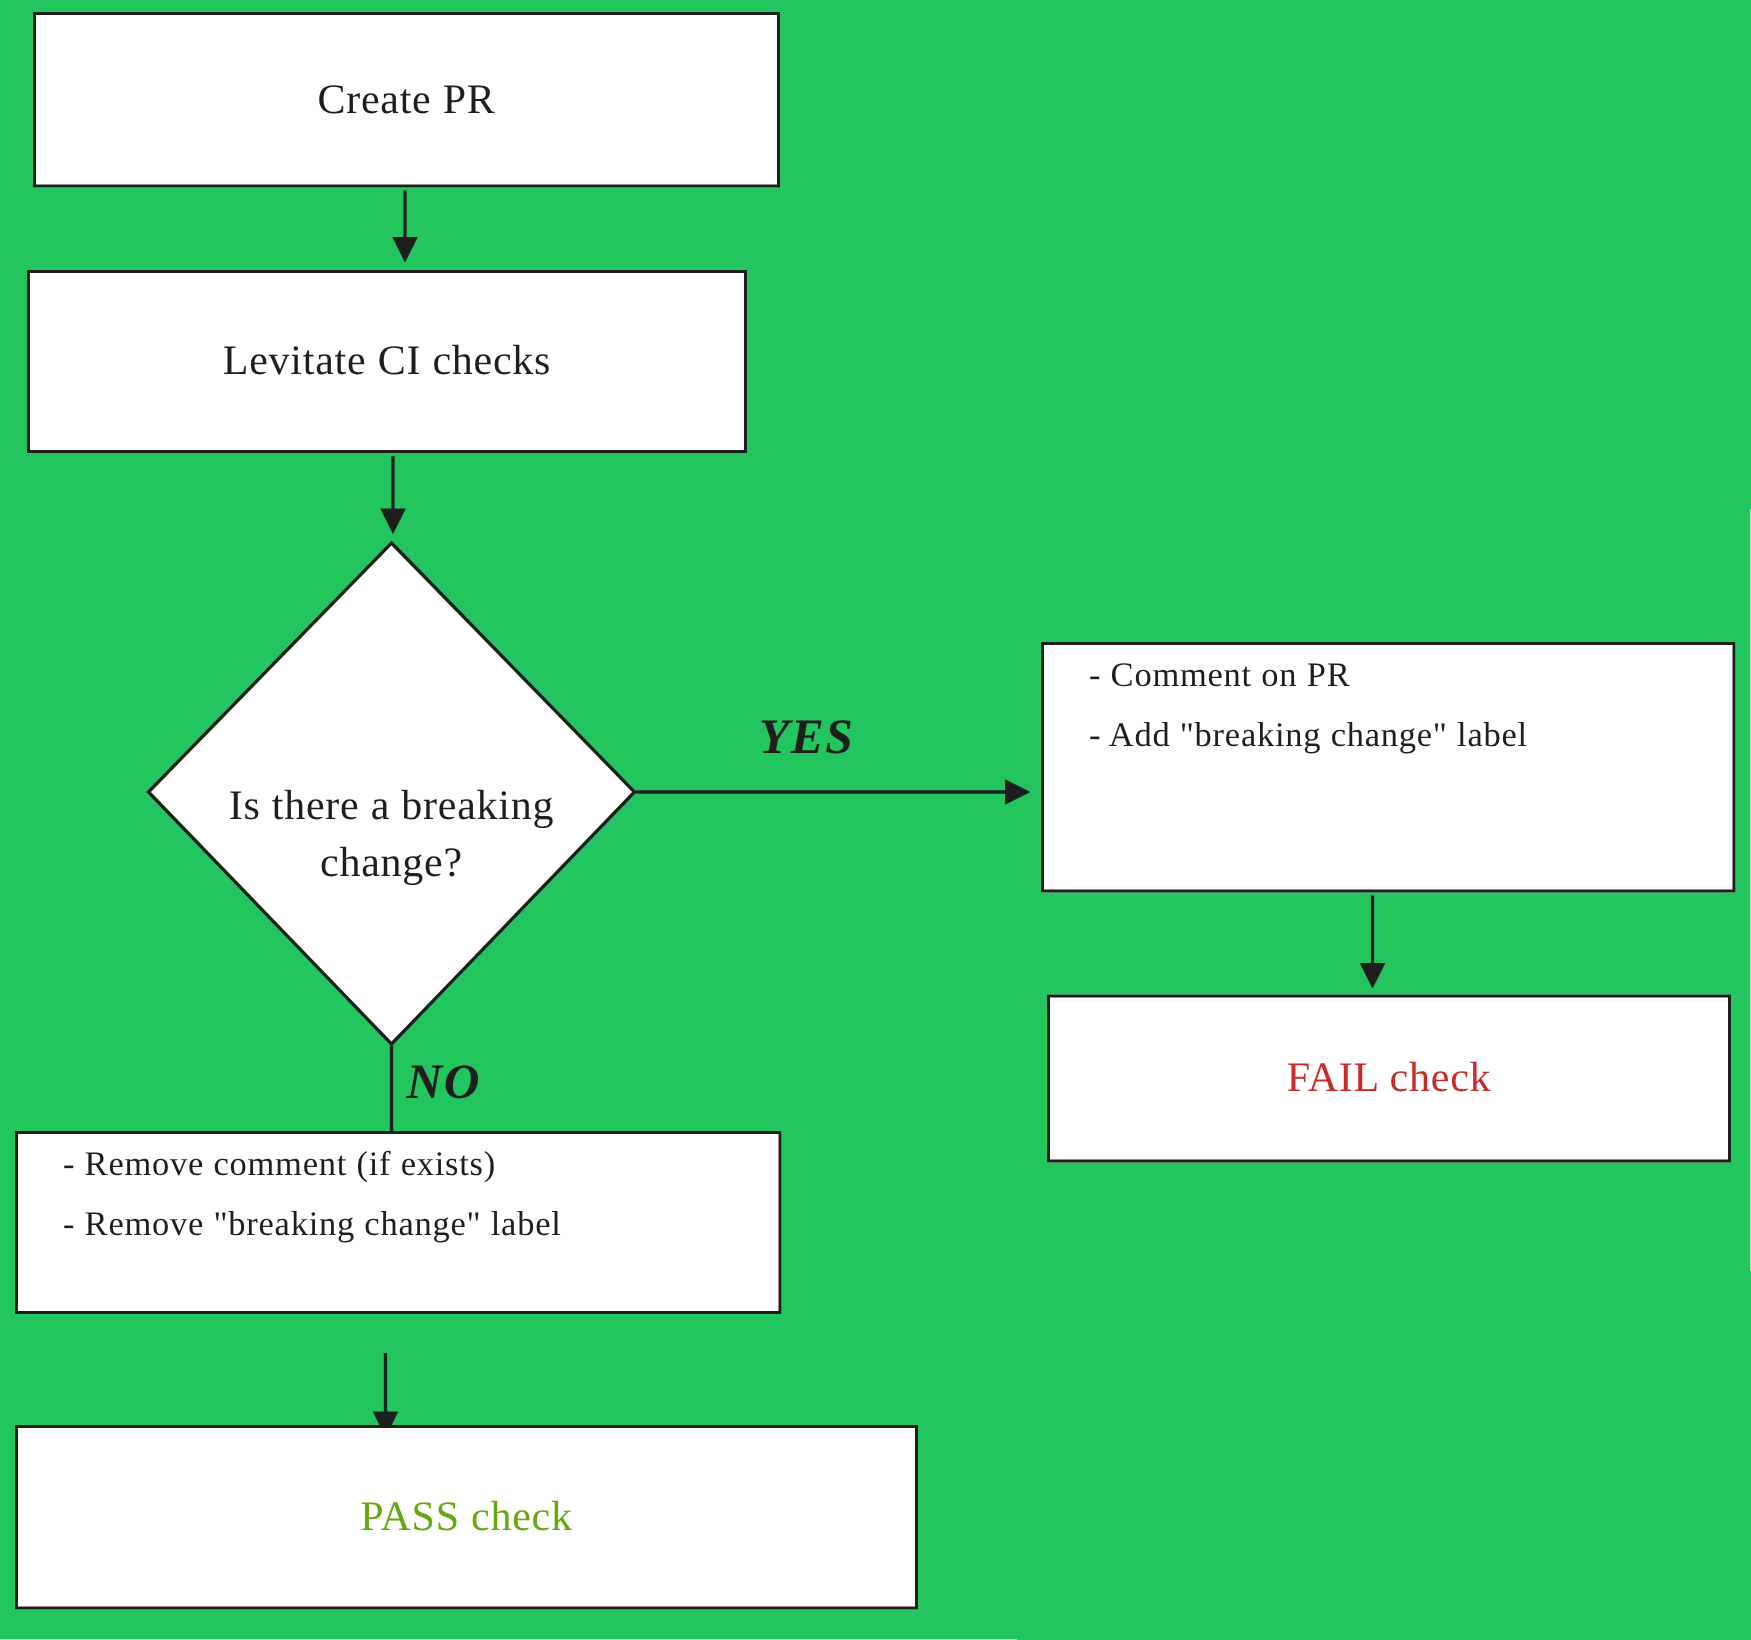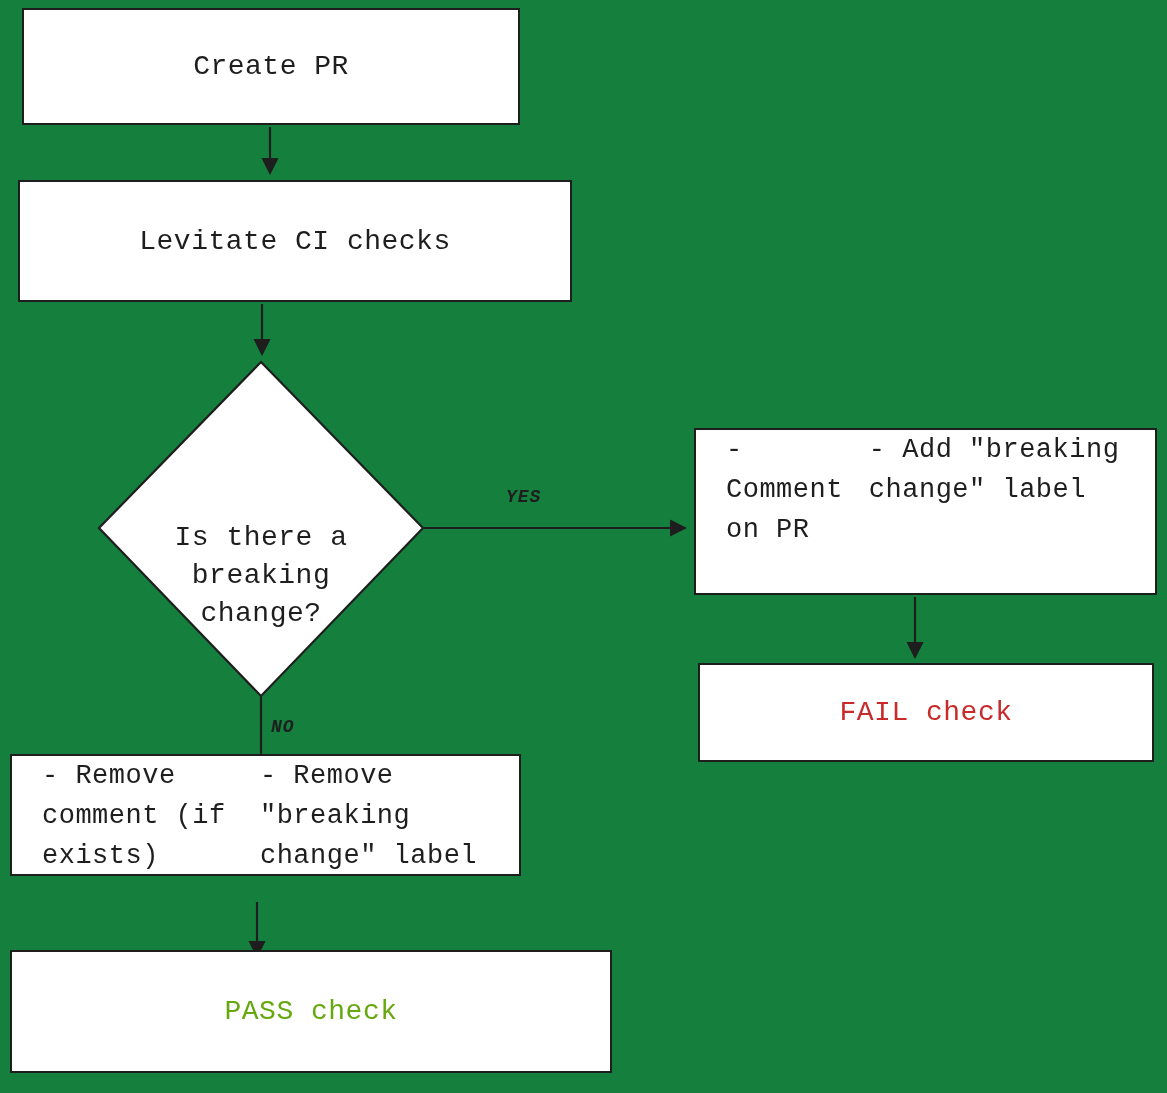--- a/index.html
+++ b/index.html
@@ -4,22 +4,22 @@
 <style>
   html, body {
     margin: 0;
     padding: 0;
     background: #ffffff;
   }
   .canvas {
     position: relative;
     width: 1167px;
     height: 1093px;
-    background: #15803d;
-    font-family: Liberation Mono, monospace;
+    background: #22c55e;
+    font-family: Liberation Serif, serif;
     color: #1e1e1e;
     overflow: hidden;
   }
   svg.wires {
     position: absolute;
     inset: 0;
     width: 1167px;
     height: 1093px;
   }
   svg.wires line {
@@ -37,47 +37,46 @@
     border: 2.5px solid #1e1e1e;
     background: #ffffff;
     display: flex;
     align-items: center;
     justify-content: center;
     text-align: center;
     font-size: 28px;
     letter-spacing: 0.5px;
   }
   .node.list {
-    flex-direction: row;
+    flex-direction: column;
     align-items: flex-start;
     justify-content: flex-start;
     text-align: left;
     padding-left: 30px;
     padding-right: 10px;
-    font-size: 27px;
+    font-size: 23px;
     line-height: 40px;
   }
   .decision-label {
     position: absolute;
     left: 143px;
     top: 489px;
     width: 236px;
     text-align: center;
     font-size: 28px;
     line-height: 38px;
     letter-spacing: 0.5px;
     margin-top: 30px;
   }
   .edge-label {
     position: absolute;
-    font-size: 18px;
+    font-size: 33px;
     font-style: italic;
     font-weight: bold;
     letter-spacing: 1px;
-    margin-top: 13px;
   }
   .edge-label.yes { left: 506px; top: 474px; }
   .edge-label.no  { left: 271px; top: 704px; }
   .fail-text { color: #c92a2a; }
   .pass-text { color: #66a80f; }
 </style>
 </head>
 <body>
 
 <div class="canvas">
@@ -101,35 +100,35 @@
 
     <line x1="261" y1="697" x2="261" y2="772" marker-end="url(#arrowhead)"></line>
 
     <line x1="257" y1="902" x2="257" y2="955" marker-end="url(#arrowhead)"></line>
   </svg>
 
   <div class="node" style="left:22px; top:8px; width:498px; height:117px;">
     <span>Create PR</span>
   </div>
 
-  <div class="node" style="left:18px; top:180px; width:554px; height:122px;">
+  <div class="node" style="left:18px; top:180px; width:480px; height:122px;">
     <span>Levitate CI checks</span>
   </div>
 
   <div class="decision-label">Is there a breaking change?</div>
 
   <div class="edge-label yes">YES</div>
   <div class="edge-label no">NO</div>
 
   <div class="node list" style="left:694px; top:428px; width:463px; height:167px;">
     <div>- Comment on PR</div>
     <div>- Add "breaking change" label</div>
   </div>
 
-  <div class="node" style="left:698px; top:663px; width:456px; height:99px;">
+  <div class="node" style="left:698px; top:663px; width:456px; height:112px;">
     <span class="fail-text">FAIL check</span>
   </div>
 
   <div class="node list" style="left:10px; top:754px; width:511px; height:122px;">
     <div>- Remove comment (if exists)</div>
     <div>- Remove "breaking change" label</div>
   </div>
 
   <div class="node" style="left:10px; top:950px; width:602px; height:123px;">
     <span class="pass-text">PASS check</span>

